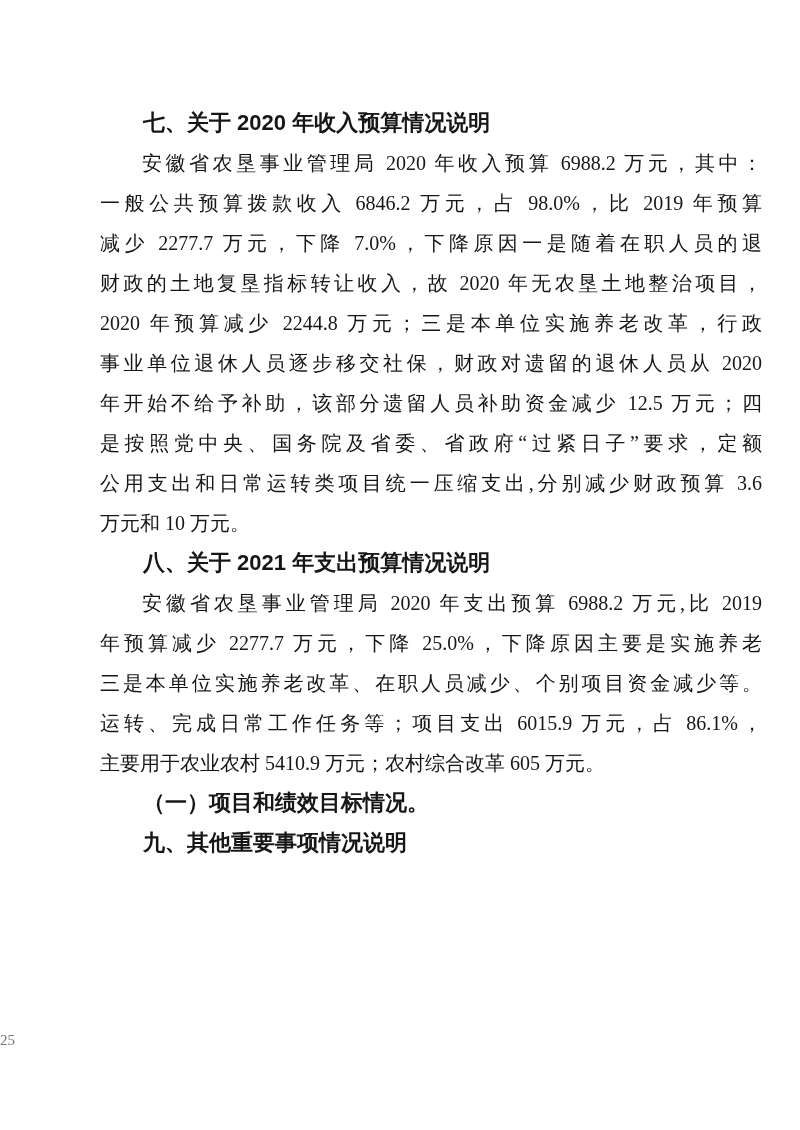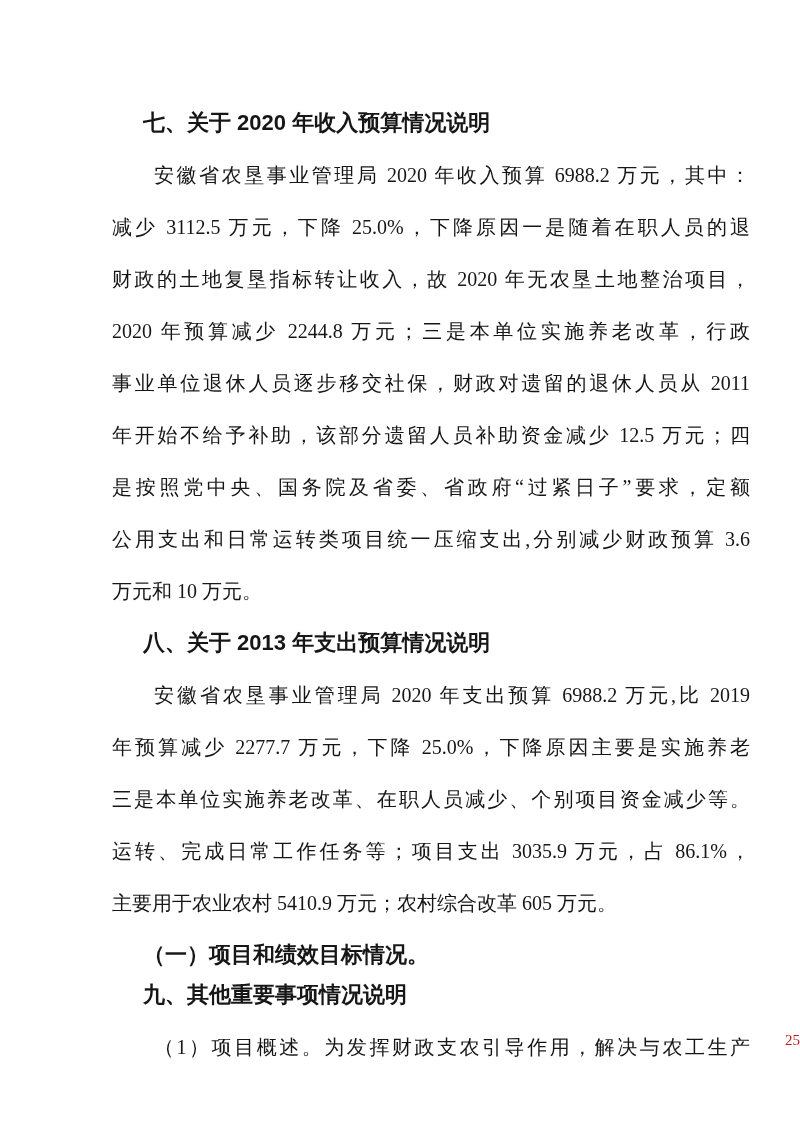--- a/index.html
+++ b/index.html
@@ -22,21 +22,21 @@
     height: 40px;
     line-height: 40px;
     font-family: "Liberation Sans", "DejaVu Sans", sans-serif;
     font-weight: bold;
     font-size: 22px;
     text-indent: 43px;
     white-space: nowrap;
     overflow: hidden;
   }
   .line {
-    margin: 12px;
+    margin: 0;
     height: 40px;
     line-height: 40px;
     font-family: "Liberation Serif", "DejaVu Serif", serif;
     font-size: 20px;
     overflow: hidden;
   }
   .fill {
     text-align: justify;
     text-align-last: justify;
     text-justify: inter-character;
@@ -44,51 +44,51 @@
   .indent {
     text-indent: 42px;
   }
   .page-number {
     position: absolute;
     left: 0;
     right: 0;
     top: 1028px;
     height: 24px;
     line-height: 24px;
-    text-align: right;
+    text-align: left;
     font-family: "Liberation Serif", "DejaVu Serif", serif;
     font-size: 15px;
-    color: #b91c1c;
+    color: #737373;
   }
 </style>
 </head>
 <body>
 
 <div class="page">
 
   <h2 class="h-main">七、关于 2020 年收入预算情况说明</h2>
 
   <p class="line indent fill">安徽省农垦事业管理局 2020 年收入预算 6988.2 万元，其中：</p>
-  <p class="line fill">减少 3112.5 万元，下降 25.0%，下降原因一是随着在职人员的退</p>
+  <p class="line fill">一般公共预算拨款收入 6846.2 万元，占 98.0%，比 2019 年预算</p>
+  <p class="line fill">减少 2277.7 万元，下降 7.0%，下降原因一是随着在职人员的退</p>
   <p class="line fill">财政的土地复垦指标转让收入，故 2020 年无农垦土地整治项目，</p>
   <p class="line fill">2020 年预算减少 2244.8 万元；三是本单位实施养老改革，行政</p>
-  <p class="line fill">事业单位退休人员逐步移交社保，财政对遗留的退休人员从 2011</p>
+  <p class="line fill">事业单位退休人员逐步移交社保，财政对遗留的退休人员从 2020</p>
   <p class="line fill">年开始不给予补助，该部分遗留人员补助资金减少 12.5 万元；四</p>
   <p class="line fill">是按照党中央、国务院及省委、省政府“过紧日子”要求，定额</p>
   <p class="line fill">公用支出和日常运转类项目统一压缩支出,分别减少财政预算 3.6</p>
   <p class="line">万元和 10 万元。</p>
 
-  <h2 class="h-main">八、关于 2013 年支出预算情况说明</h2>
+  <h2 class="h-main">八、关于 2021 年支出预算情况说明</h2>
 
   <p class="line indent fill">安徽省农垦事业管理局 2020 年支出预算 6988.2 万元,比 2019</p>
   <p class="line fill">年预算减少 2277.7 万元，下降 25.0%，下降原因主要是实施养老</p>
   <p class="line fill">三是本单位实施养老改革、在职人员减少、个别项目资金减少等。</p>
-  <p class="line fill">运转、完成日常工作任务等；项目支出 3035.9 万元，占 86.1%，</p>
+  <p class="line fill">运转、完成日常工作任务等；项目支出 6015.9 万元，占 86.1%，</p>
   <p class="line">主要用于农业农村 5410.9 万元；农村综合改革 605 万元。</p>
 
   <h2 class="h-main">（一）项目和绩效目标情况。</h2>
   <h2 class="h-main">九、其他重要事项情况说明</h2>
 
-  <p class="line indent fill">（1）项目概述。为发挥财政支农引导作用，解决与农工生产</p>
 
   <div class="page-number">25</div>
 
 </div>
 
 </body></html>

